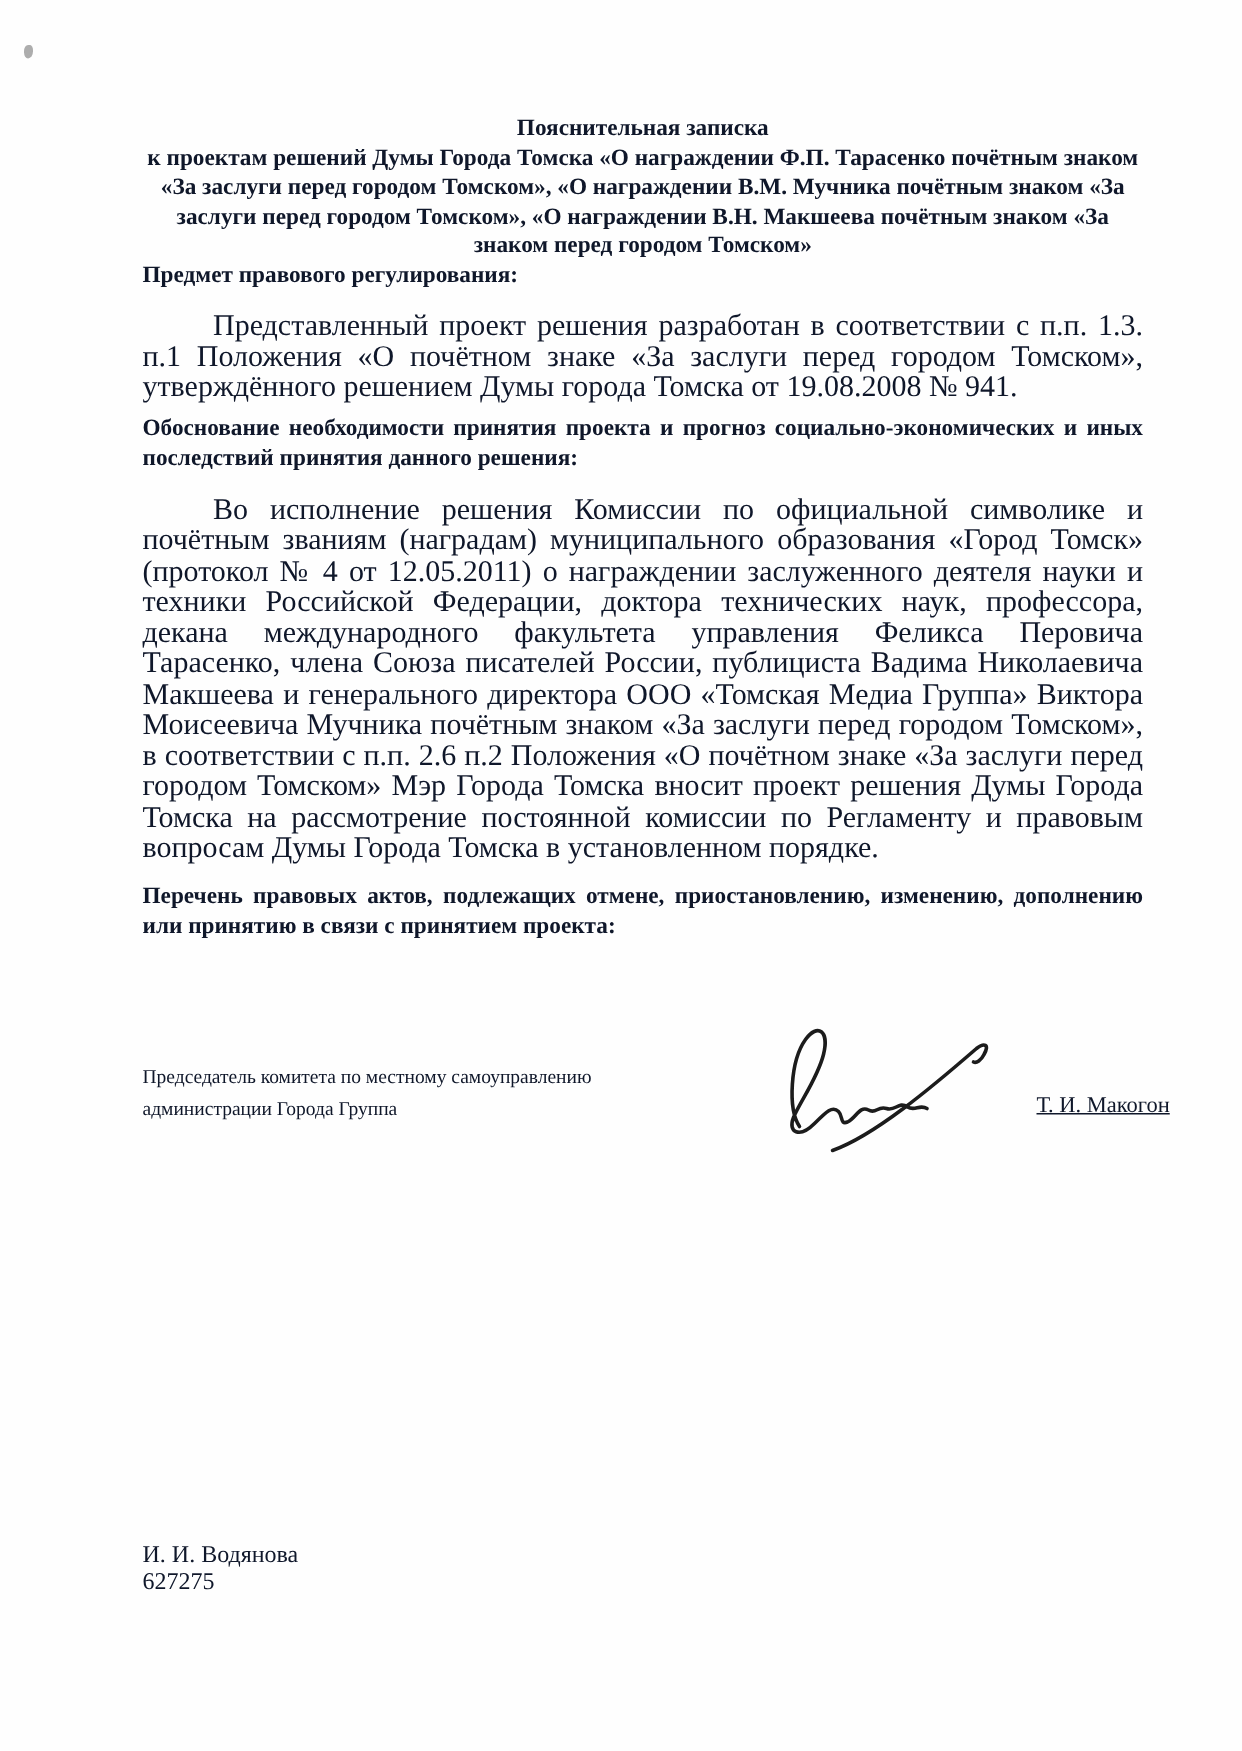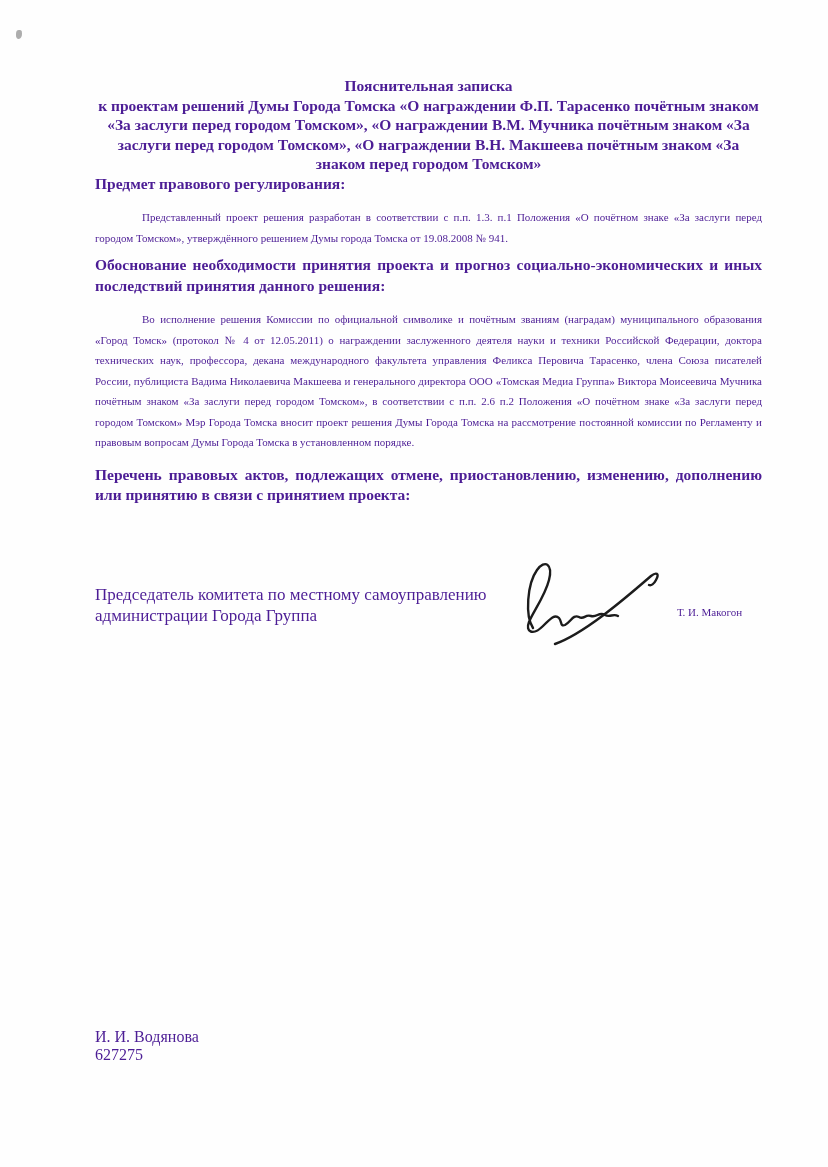--- a/index.html
+++ b/index.html
@@ -6,21 +6,21 @@
     margin: 0;
     padding: 0;
     background: #ffffff;
   }
   .page {
     position: relative;
     width: 828px;
     height: 1167px;
     background: #fefefe;
     font-family: "Liberation Serif", "DejaVu Serif", serif;
-    color: #4c1d95;
+    color: #0f172a;
     overflow: hidden;
   }
   .scan-artifact {
     position: absolute;
     left: 16px;
     top: 30px;
     width: 6px;
     height: 9px;
     background: #6a6a6a;
     border-radius: 50% 40% 60% 50%;
@@ -46,58 +46,59 @@
     font-weight: bold;
     font-size: 15.5px;
     line-height: 20.5px;
     text-align: justify;
   }
   .sh1 { }
   .sh2 { margin-top: 7px; }
   .sh3 { margin-top: 12px; }
   .para {
     margin: 13px 0 0 0;
-    font-size: 11px;
+    font-size: 20px;
     line-height: 20.5px;
     text-align: justify;
     text-indent: 47px;
   }
   .p3 { margin-top: 15px; }
   .sig-block {
     position: relative;
     margin-top: 78px;
     height: 100px;
   }
   .sig-position {
     position: absolute;
     left: 0;
     top: 0;
-    font-size: 17px;
+    font-size: 13px;
     line-height: 21px;
   }
   .sig-scribble {
     position: absolute;
     left: 408px;
     top: -28px;
     width: 170px;
     height: 95px;
   }
   .sig-scribble path {
     stroke: #1c1c1c;
     stroke-width: 2.4;
     fill: none;
     stroke-linecap: round;
     stroke-linejoin: round;
   }
   .sig-name {
     position: absolute;
-    left: 582px;
+    left: 596px;
     top: 22px;
-    font-size: 11px;
+    font-size: 15px;
     white-space: nowrap;
+    text-decoration: underline;
   }
   .footer {
     position: absolute;
     left: 95px;
     top: 1028px;
     font-size: 16px;
     line-height: 18px;
   }
 </style>
 </head>

